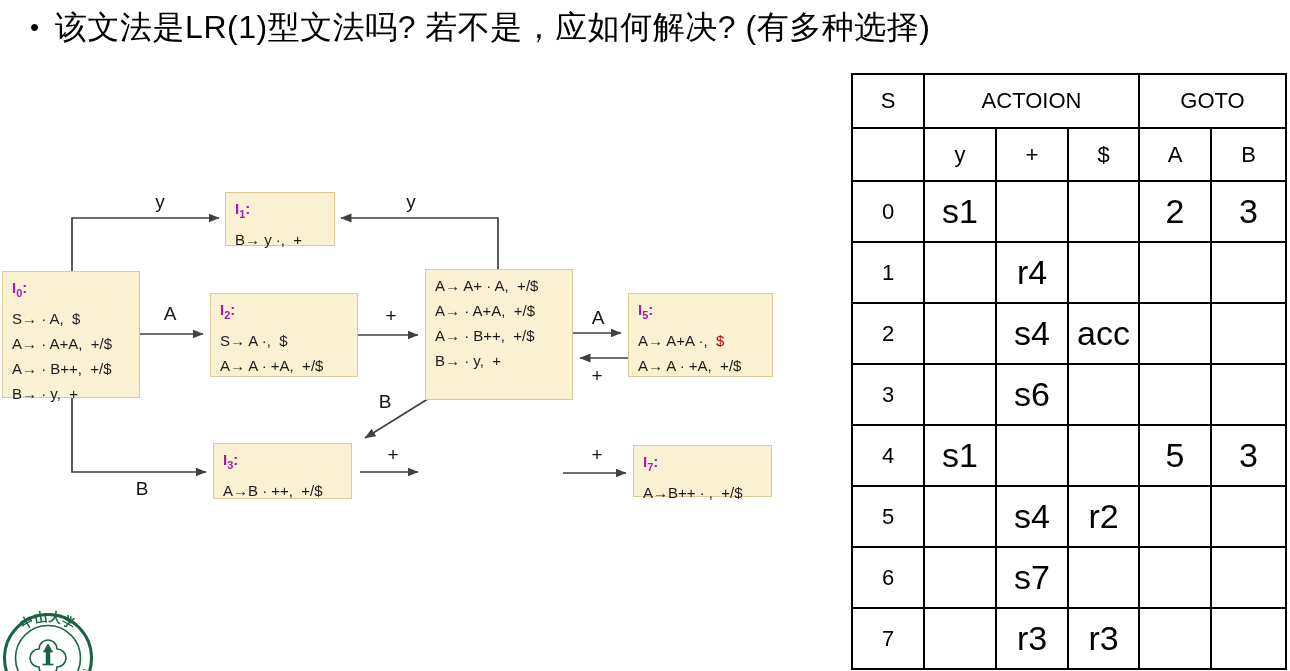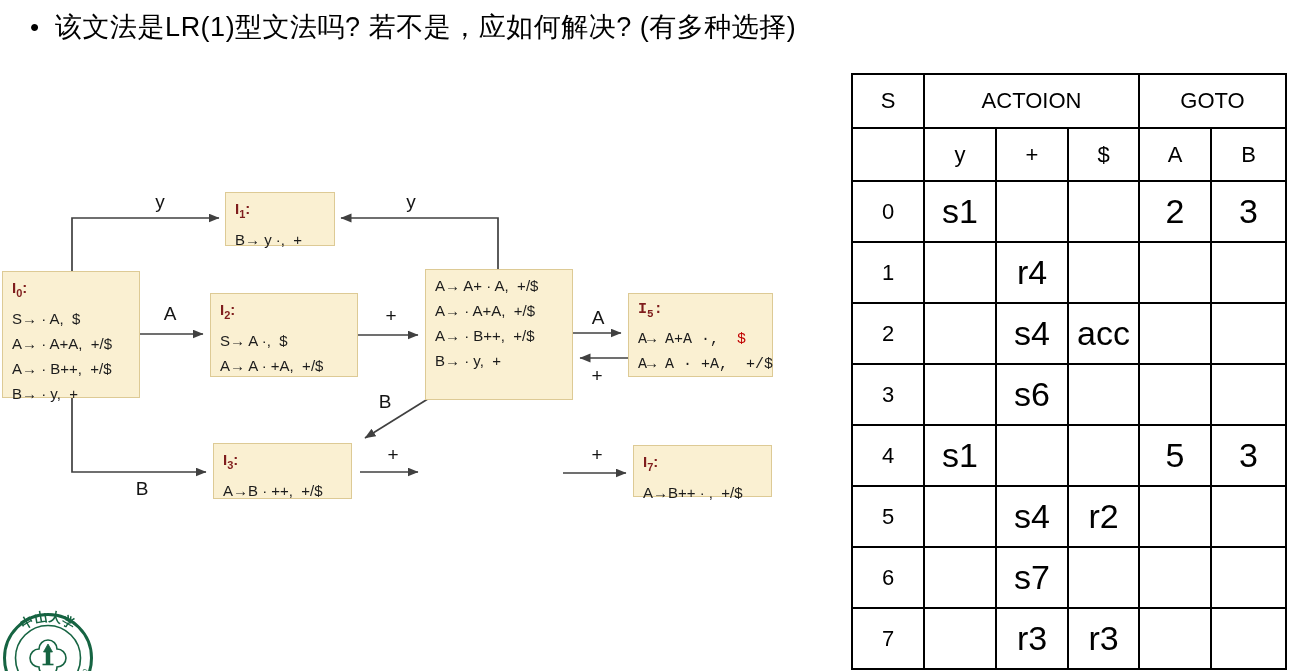--- a/index.html
+++ b/index.html
@@ -2,27 +2,27 @@
 <html><head>
 <meta charset="utf-8">
 <style>
   html,body{margin:0;padding:0;background:#fff;}
   .slide{position:relative;width:1290px;height:671px;background:#ffffff;overflow:hidden;
          font-family:"Liberation Sans",sans-serif;}
 
   
   .title-row{position:absolute;left:30px;top:8px;display:flex;align-items:flex-start;color:#000;}
   .bullet{font-size:26px;line-height:38px;margin-right:16px;}
-  .title-text{font-size:27px;line-height:38px;letter-spacing:.5px;white-space:pre;}
+  .title-text{font-size:32px;line-height:38px;letter-spacing:.5px;white-space:pre;}
 
   
   #diagram{position:absolute;left:0;top:0;width:860px;height:671px;}
   .state{position:absolute;background:#faf0d2;border:1px solid #ddca95;box-sizing:border-box;
          padding:3px 8px 0 9px;font-size:15px;line-height:25px;color:#1c1c1c;}
-  .state-label{color:#7f1d1d;font-weight:bold;font-size:15px;}
+  .state-label{color:#a21caf;font-weight:bold;font-size:15px;}
   .state-label sub{font-size:11px;}
   .item{white-space:pre;}
   .red{color:#c00000;}
   #edge-svg{position:absolute;left:0;top:0;pointer-events:none;}
   .edge-label{position:absolute;transform:translate(-50%,-50%);font-size:19px;color:#141414;}
 
   
   #parse-table{position:absolute;border-collapse:collapse;table-layout:fixed;background:#fff;
                border:2px solid #000;}
   #parse-table th,#parse-table td{border:2px solid #000;text-align:center;vertical-align:middle;
@@ -85,21 +85,21 @@
       <div class="state" style="left: 213px; top: 443px; width: 139px; height: 56px;">
         <div class="state-label">I<sub>3</sub>:</div>
         <div class="item">A→B · ++,  +/$</div>
       </div>
       <div class="state" style="left: 425px; top: 269px; width: 148px; height: 131px;">
         <div class="item">A→ A+ · A,  +/$</div>
         <div class="item">A→ · A+A,  +/$</div>
         <div class="item">A→ · B++,  +/$</div>
         <div class="item">B→ · y,  +</div>
       </div>
-      <div class="state" style="left: 628px; top: 293px; width: 145px; height: 84px; font-family: Liberation Mono, monospace;">
+      <div class="state" style="left: 628px; top: 293px; width: 145px; height: 84px;">
         <div class="state-label">I<sub>5</sub>:</div>
         <div class="item"><span>A→ A+A ·,  </span><span class="red">$</span></div>
         <div class="item">A→ A · +A,  +/$</div>
       </div>
       <div class="state" style="left: 633px; top: 445px; width: 139px; height: 52px;">
         <div class="state-label">I<sub>7</sub>:</div>
         <div class="item">A→B++ · ,  +/$</div>
       </div>
       <div class="edge-label" style="left: 160px; top: 202px;">y</div>
       <div class="edge-label" style="left: 411px; top: 202px;">y</div>

